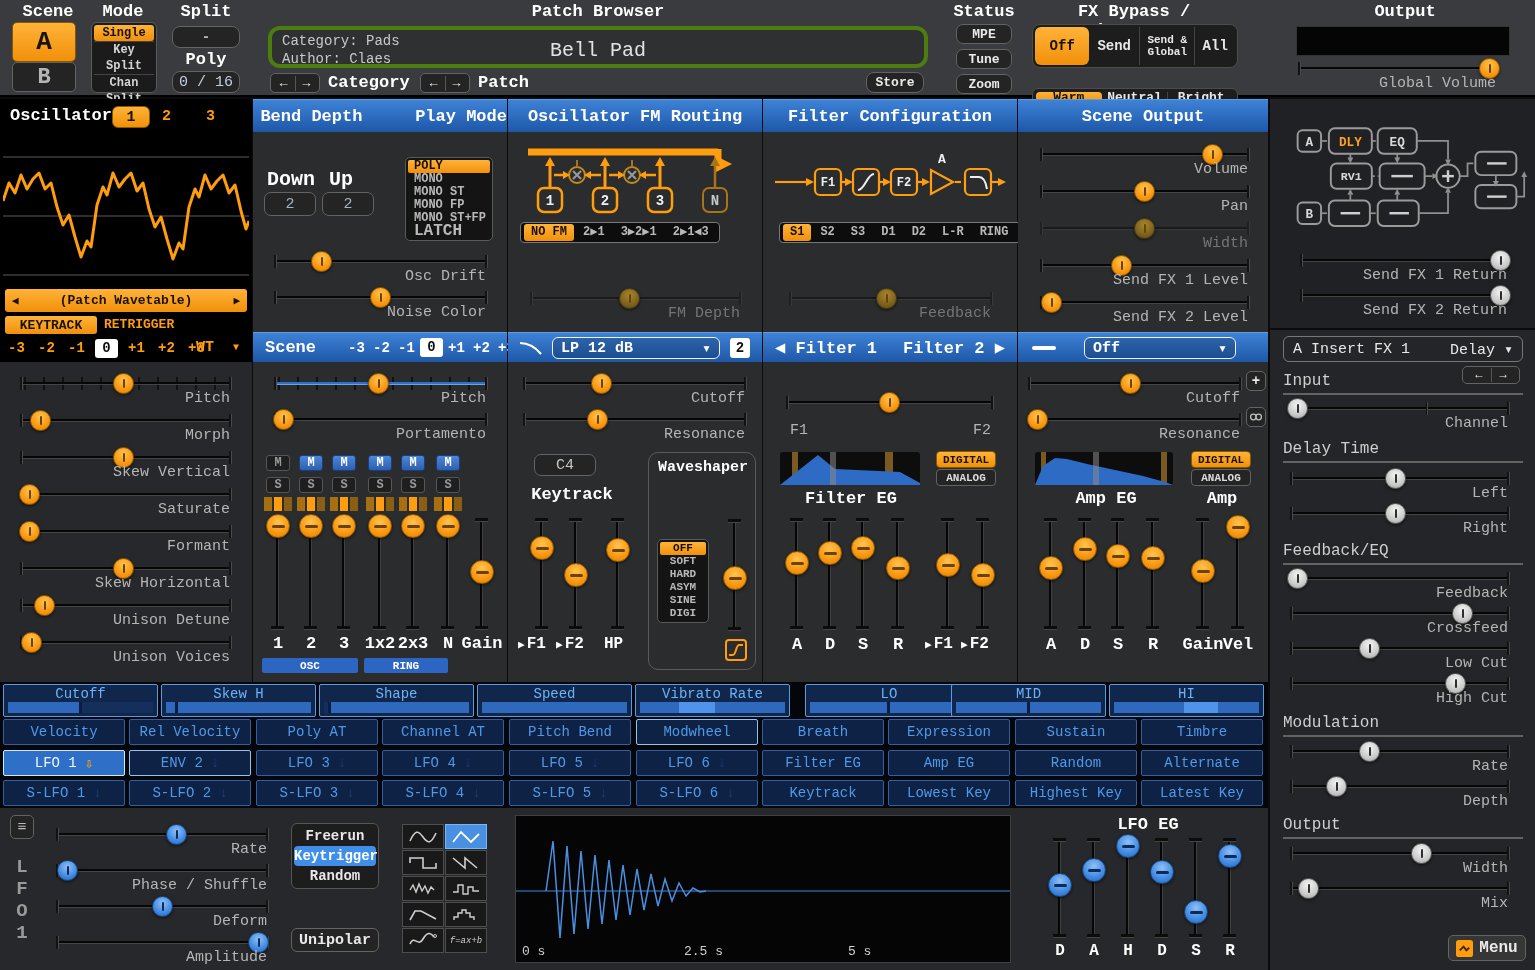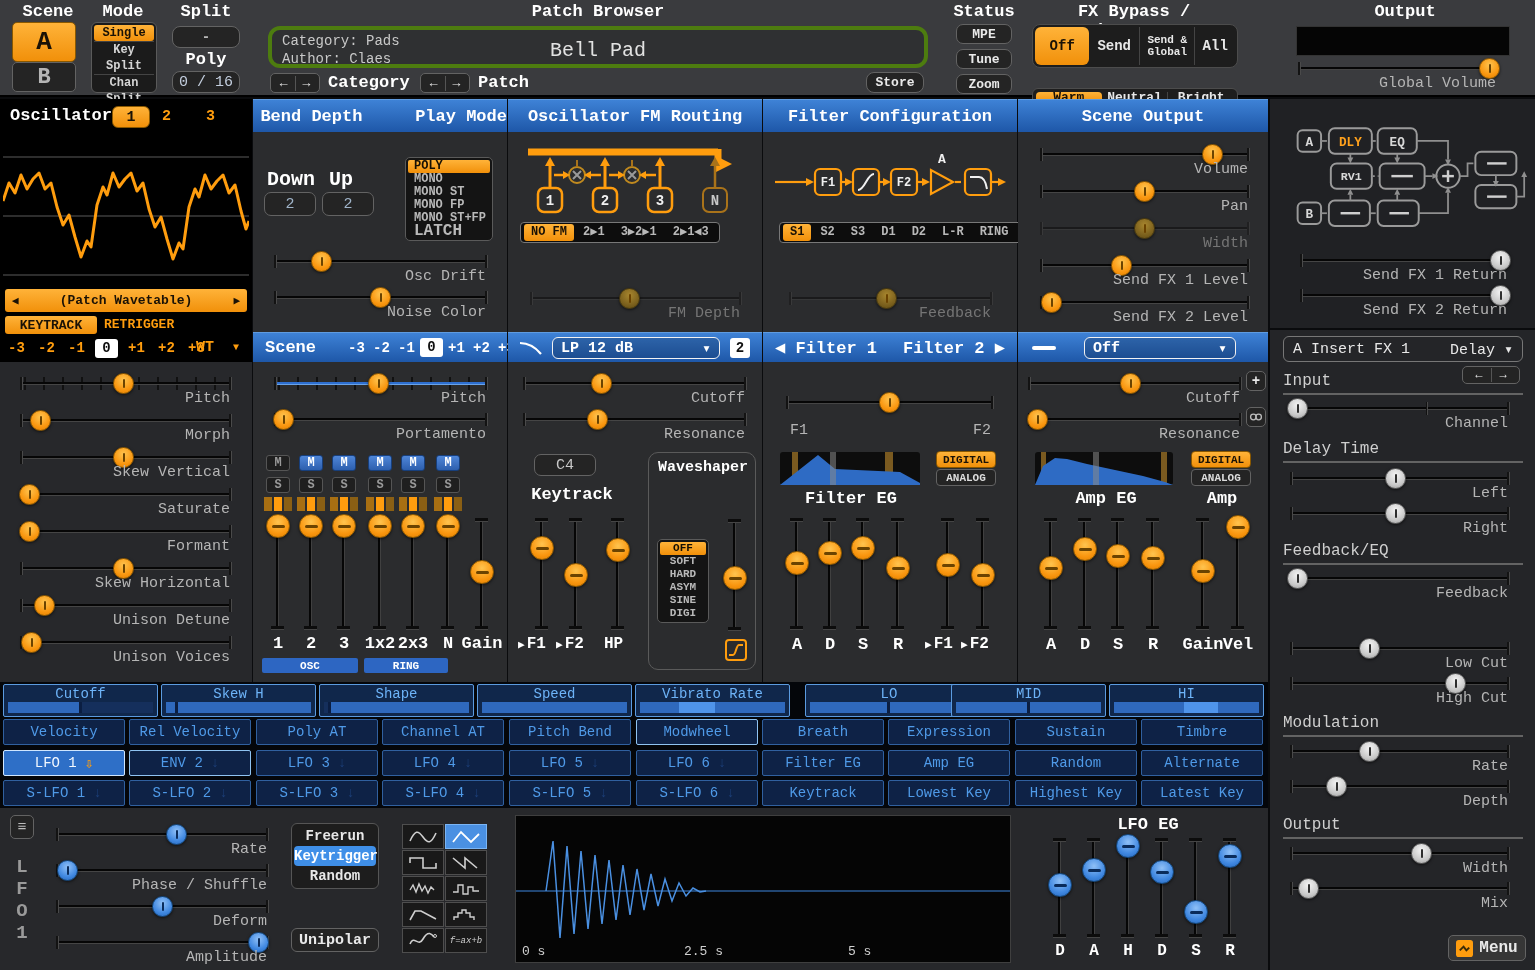--- a/index.html
+++ b/index.html
@@ -756,20 +756,25 @@
         <div class="tr"></div>
         <div class="hd" style="left:48%"></div>
         <div class="lb">Right</div>
       </div>
     <div class="sech" style="left:13px;top:212px;width:240px">Feedback/EQ</div>
     <div class="hs sil" style="left:22px;top:238px;width:216px">
         <div class="tr"></div>
         <div class="hd" style="left:3%"></div>
         <div class="lb">Feedback</div>
       </div>
+    <div class="hs sil" style="left:22px;top:273px;width:216px">
+        <div class="tr"></div>
+        <div class="hd" style="left:79%"></div>
+        <div class="lb">Crossfeed</div>
+      </div>
     <div class="hs sil" style="left:22px;top:308px;width:216px">
         <div class="tr"></div>
         <div class="hd" style="left:36%"></div>
         <div class="lb">Low Cut</div>
       </div>
     <div class="hs sil" style="left:22px;top:343px;width:216px">
         <div class="tr"></div>
         <div class="hd" style="left:76%"></div>
         <div class="lb">High Cut</div>
       </div>

